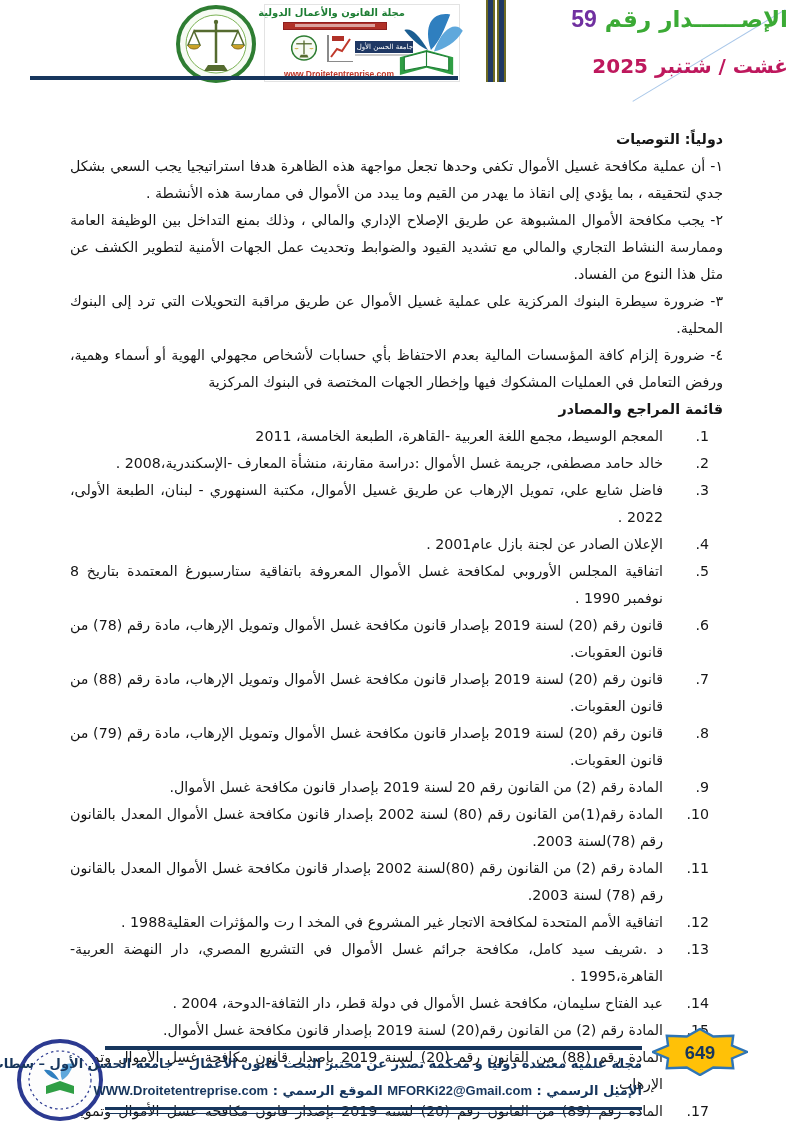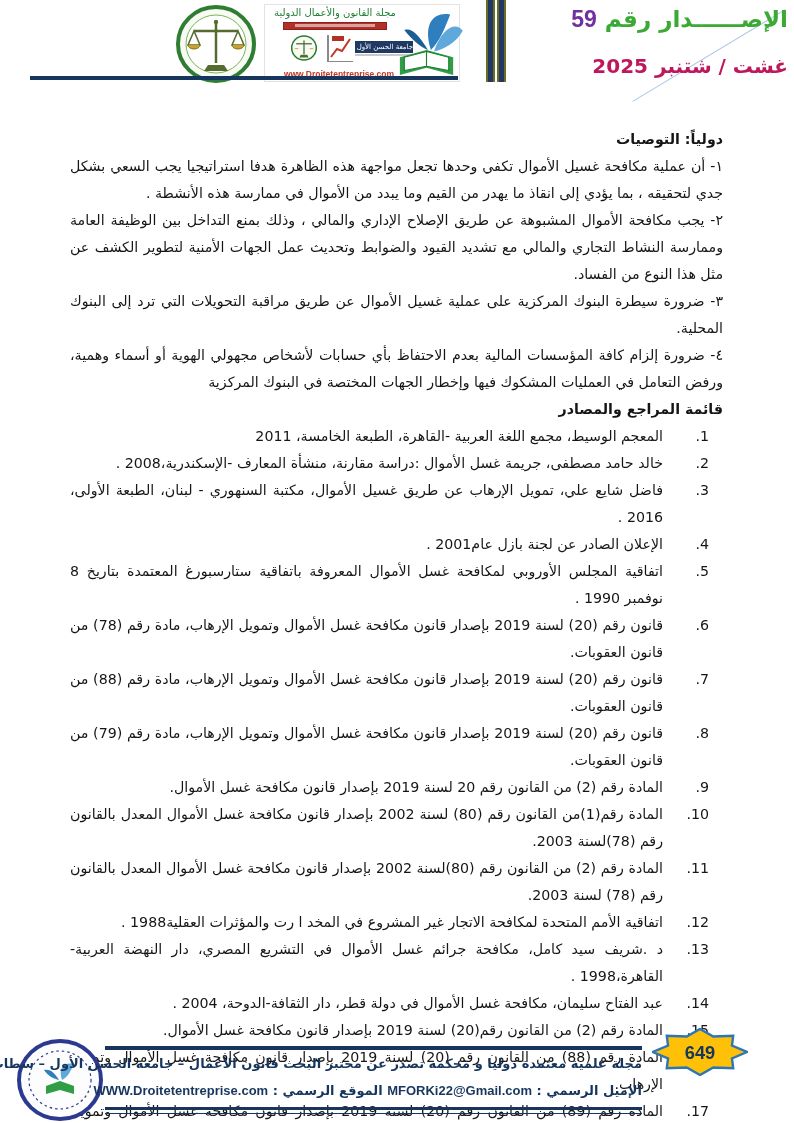--- a/index.html
+++ b/index.html
@@ -8,21 +8,21 @@
 
   
   #header{position:absolute;left:0;top:0;width:794px;height:86px;}
   .issn-pill{position:absolute;left:30px;top:31px;width:166px;height:38px;background:#74AC3C;
       border-radius:20px;box-shadow:inset 0 0 0 2.5px #ffffff;display:flex;align-items:center;justify-content:center;}
   .issn-pill span{color:#fff;font-weight:bold;font-size:17px;font-family:"Liberation Sans",sans-serif;}
   .lab-logo{position:absolute;left:176px;top:5px;}
   .journal-box{position:absolute;left:264px;top:4px;width:194px;height:76px;background:#fff;
       border:1px solid #e3e3e3;}
   .journal-title{position:absolute;top:2px;left:0;width:140px;text-align:center;color:#1E7E34;
-      font-weight:normal;font-size:10px;white-space:nowrap;direction:rtl;}
+      font-weight:bold;font-size:10px;white-space:nowrap;direction:rtl;}
   .red-banner{position:absolute;top:17px;left:18px;width:104px;height:8px;background:#B03128;
       box-shadow:inset 0 0 0 1px #8e1f1f;}
   .red-banner i{display:block;margin:2px auto 0;width:80px;height:3px;background:rgba(255,255,255,.55);}
   .mini-scales{position:absolute;left:26px;top:30px;}
   .chart-icon{position:absolute;left:62px;top:30px;width:24px;height:26px;border-left:2px solid #8a8a8a;border-bottom:1px solid #8a8a8a;background:#fff;}
   .univ-badge{position:absolute;left:90px;top:36px;width:58px;height:12px;background:#1F3864;color:#fff;
       font-size:7px;text-align:right;line-height:12px;direction:rtl;white-space:nowrap;}
   .univ-sub{position:absolute;left:90px;top:49px;width:58px;height:2px;background:#c9c9c9;}
   .journal-site{position:absolute;left:4px;bottom:2px;width:140px;text-align:center;color:#C0392B;
       font-weight:bold;font-size:8.5px;text-decoration:underline;font-family:"Liberation Sans",sans-serif;white-space:nowrap;}
@@ -145,21 +145,21 @@
       <div class="ref-row">
           <span class="ref-num">1.</span>
           <span class="ref-text">المعجم الوسيط، مجمع اللغة العربية -القاهرة، الطبعة الخامسة، 2011</span>
         </div>
       <div class="ref-row">
           <span class="ref-num">2.</span>
           <span class="ref-text">خالد حامد مصطفى، جريمة غسل الأموال :دراسة مقارنة، منشأة المعارف -الإسكندرية،2008 .</span>
         </div>
       <div class="ref-row">
           <span class="ref-num">3.</span>
-          <span class="ref-text">فاضل شايع علي، تمويل الإرهاب عن طريق غسيل الأموال، مكتبة السنهوري - لبنان، الطبعة الأولى، 2016 .</span>
+          <span class="ref-text">فاضل شايع علي، تمويل الإرهاب عن طريق غسيل الأموال، مكتبة السنهوري - لبنان، الطبعة الأولى، 2022 .</span>
         </div>
       <div class="ref-row">
           <span class="ref-num">4.</span>
           <span class="ref-text">الإعلان الصادر عن لجنة بازل عام2001 .</span>
         </div>
       <div class="ref-row">
           <span class="ref-num">5.</span>
           <span class="ref-text">اتفاقية المجلس الأوروبي لمكافحة غسل الأموال المعروفة باتفاقية ستارسبورغ المعتمدة بتاريخ 8 نوفمبر 1990 .</span>
         </div>
       <div class="ref-row">
@@ -185,21 +185,21 @@
       <div class="ref-row">
           <span class="ref-num">11.</span>
           <span class="ref-text">المادة رقم (2) من القانون رقم (80)لسنة 2002 بإصدار قانون مكافحة غسل الأموال المعدل بالقانون رقم (78) لسنة 2003.</span>
         </div>
       <div class="ref-row">
           <span class="ref-num">12.</span>
           <span class="ref-text">اتفاقية الأمم المتحدة لمكافحة الاتجار غير المشروع في المخد ا رت والمؤثرات العقلية1988 .</span>
         </div>
       <div class="ref-row">
           <span class="ref-num">13.</span>
-          <span class="ref-text">د .شريف سيد كامل، مكافحة جرائم غسل الأموال في التشريع المصري، دار النهضة العربية-القاهرة،1998 .</span>
+          <span class="ref-text">د .شريف سيد كامل، مكافحة جرائم غسل الأموال في التشريع المصري، دار النهضة العربية-القاهرة،1995 .</span>
         </div>
       <div class="ref-row">
           <span class="ref-num">14.</span>
           <span class="ref-text">عبد الفتاح سليمان، مكافحة غسل الأموال في دولة قطر، دار الثقافة-الدوحة، 2004 .</span>
         </div>
       <div class="ref-row">
           <span class="ref-num">15.</span>
           <span class="ref-text">المادة رقم (2) من القانون رقم(20) لسنة 2019 بإصدار قانون مكافحة غسل الأموال.</span>
         </div>
       <div class="ref-row">

